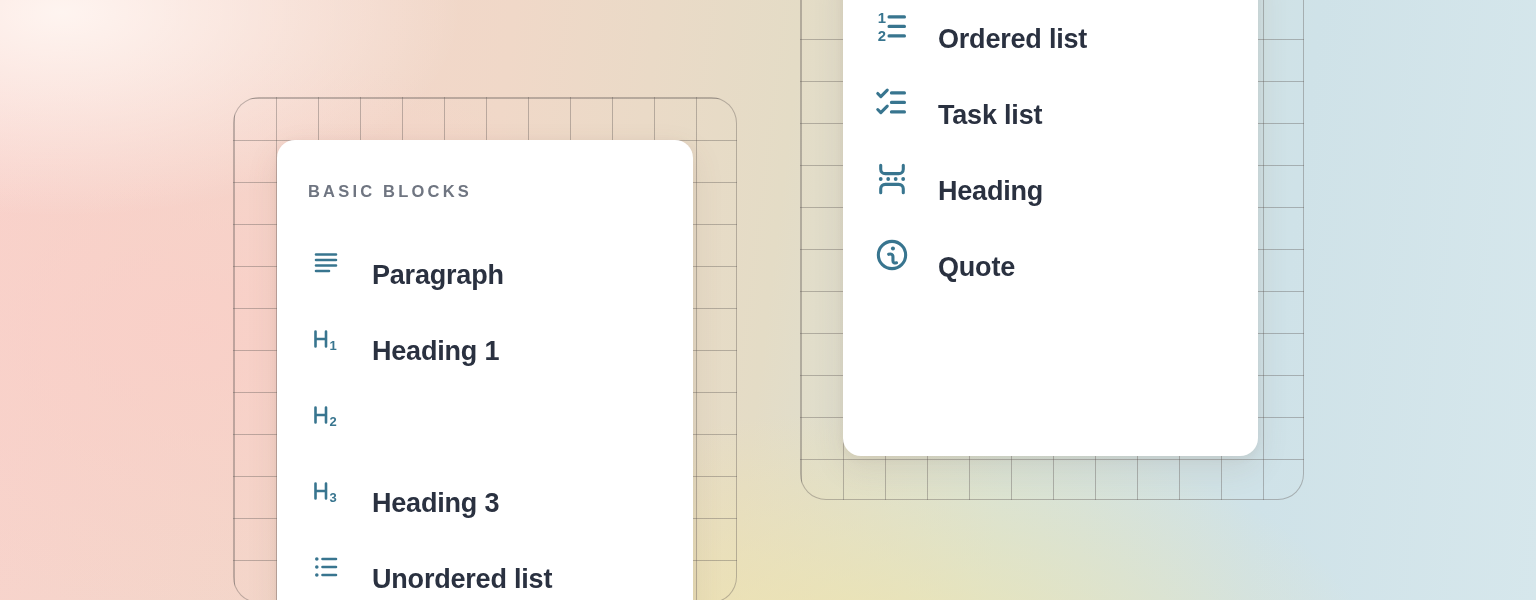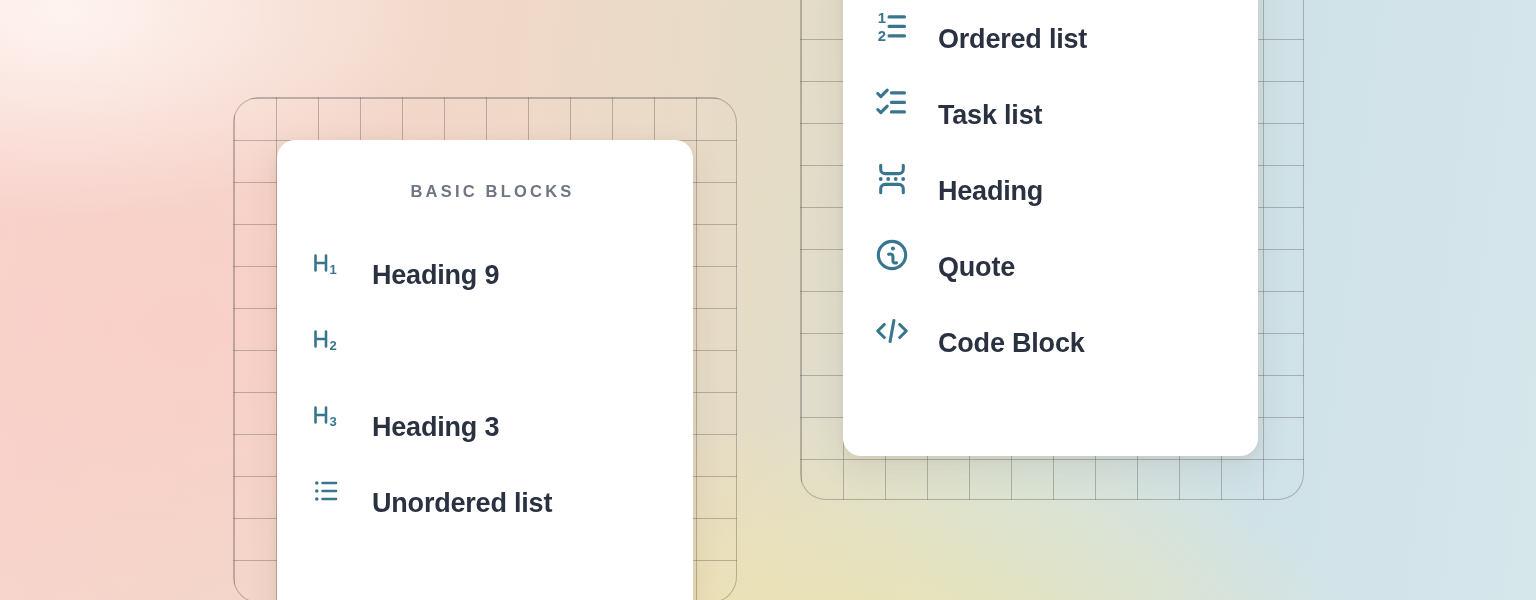--- a/index.html
+++ b/index.html
@@ -34,21 +34,20 @@
   .card{
     position:absolute;background:var(--card-bg);border-radius:18px;
     box-shadow:0 12px 32px rgba(120,90,70,0.12), 0 2px 8px rgba(120,90,70,0.07);
   }
   .card-left{left:277px;top:140px;width:416px;height:560px;}
   .card-right{left:843px;top:-46px;width:415px;height:502px;}
   .card-label{
     margin:40px 16px 0 31px;height:22px;line-height:22px;
     font-size:16.5px;font-weight:700;letter-spacing:3.2px;
     color:var(--label-color);
-    text-align:center;
   }
   .menu{list-style:none;}
   .card-left .menu{margin-top:23px;}
   .card-right .menu{margin-top:35px;}
   .menu-item{
     height:76px;display:flex;align-items:center;
     padding-left:27px;cursor:pointer;
   }
   .icon{
     width:44px;min-width:44px;display:flex;align-items:center;justify-content:center;
@@ -68,25 +67,33 @@
 <div class="stage">
   <div class="grid grid-left"></div>
   <div class="grid grid-right"></div>
 
   <div class="card card-left">
     <div class="card-label">BASIC BLOCKS</div>
     <ul class="menu" id="left-menu">
         <li class="menu-item">
     <span class="icon">
             <svg viewBox="0 0 32 32" fill="none" stroke="currentColor" stroke-width="2.6" stroke-linecap="round" stroke-linejoin="round">
+              <path d="M6 7.5h20M6 13h20M6 18.5h20M6 24h13"></path>
+            </svg>
+          </span>
+    <span class="item-label">Paragraph</span>
+  </li>
+        <li class="menu-item">
+    <span class="icon">
+            <svg viewBox="0 0 32 32" fill="none" stroke="currentColor" stroke-width="2.6" stroke-linecap="round" stroke-linejoin="round">
               <path d="M5.5 8.5v15M5.5 16h10.5M16 8.5v15"></path>
               <text x="19.5" y="26.5" font-size="13" font-family="Liberation Sans,sans-serif" font-weight="bold" fill="currentColor" stroke="none">1</text>
             </svg>
           </span>
-    <span class="item-label">Heading 9</span>
+    <span class="item-label">Heading 1</span>
   </li>
         <li class="menu-item">
     <span class="icon">
             <svg viewBox="0 0 32 32" fill="none" stroke="currentColor" stroke-width="2.6" stroke-linecap="round" stroke-linejoin="round">
               <path d="M5.5 8.5v15M5.5 16h10.5M16 8.5v15"></path>
               <text x="19.5" y="26.5" font-size="13" font-family="Liberation Sans,sans-serif" font-weight="bold" fill="currentColor" stroke="none">2</text>
             </svg>
           </span>
   </li>
         <li class="menu-item">
@@ -149,23 +156,15 @@
         <li class="menu-item">
     <span class="icon">
             <svg viewBox="0 0 32 32" fill="none" stroke="currentColor" stroke-width="2.6" stroke-linecap="round" stroke-linejoin="round">
               <circle cx="16" cy="16" r="11.5"></circle>
               <circle cx="16.8" cy="10.6" r="1.7" fill="currentColor" stroke="none"></circle>
               <path d="M13.2 15.4c2-.7 3.6 0 3.6 2v3.4c0 1.7 1.1 2.3 3 1.8"></path>
             </svg>
           </span>
     <span class="item-label">Quote</span>
   </li>
-        <li class="menu-item">
-    <span class="icon">
-            <svg viewBox="0 0 32 32" fill="none" stroke="currentColor" stroke-width="2.6" stroke-linecap="round" stroke-linejoin="round">
-              <path d="M9.5 10.5 4 16l5.5 5.5M22.5 10.5 28 16l-5.5 5.5M17.6 7.2 14.4 24.8"></path>
-            </svg>
-          </span>
-    <span class="item-label">Code Block</span>
-  </li>
       </ul>
   </div>
 </div>
 
 </body></html>

